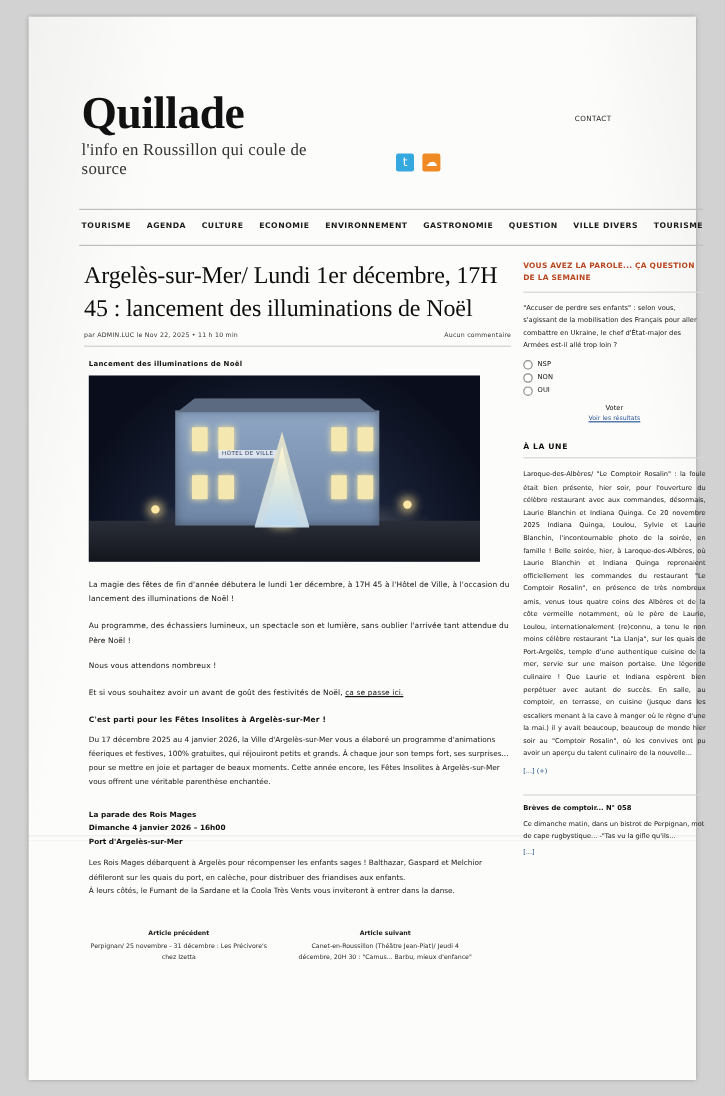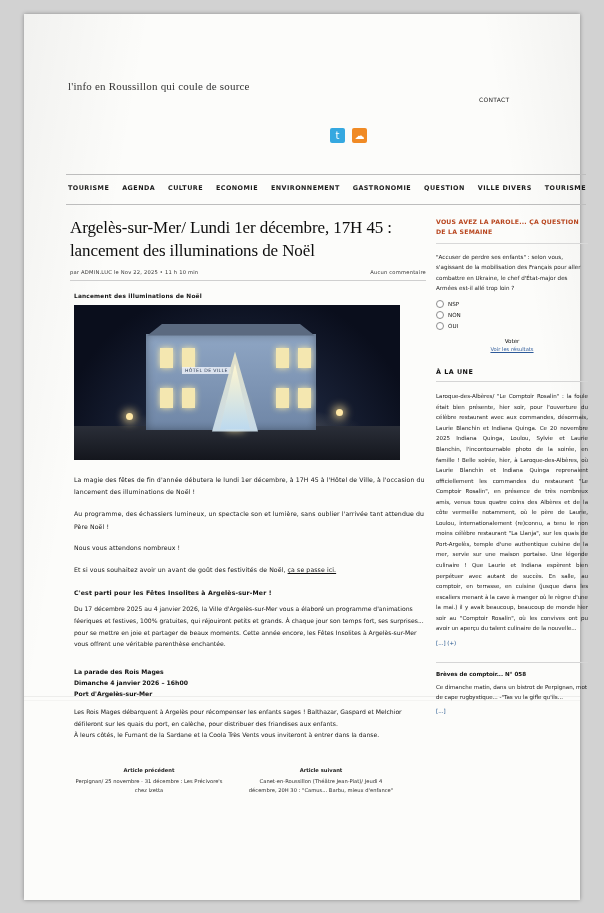--- a/index.html
+++ b/index.html
@@ -45,21 +45,21 @@
   }
   .brand {
     font-family: "Liberation Serif", serif;
     font-weight: bold;
     font-size: 38px;
     letter-spacing: -0.5px;
     color: #111;
     line-height: 1;
   }
   .brand-sub {
-    font-size: 11px;
+    font-size: 14px;
     color: #333;
     margin-top: 4px;
     letter-spacing: 0.2px;
   }
   .date-stamp {
     position: absolute;
     left: 308px;
     top: 84px;
     font-family: "DejaVu Sans", sans-serif;
     font-weight: bold;
@@ -138,21 +138,21 @@
     font-family: "Liberation Serif", serif;
     font-size: 10.5px;
     color: #1d1d1d;
     letter-spacing: 1.1px;
     margin-bottom: 13px;
   }
   .crumbs .sep { color: #9a9a9a; }
   h1.headline {
     font-family: "Liberation Serif", serif;
     font-weight: normal;
-    font-size: 17px;
+    font-size: 20px;
     line-height: 1.34;
     color: #0d0d0d;
     margin: 0 0 6px 0;
     letter-spacing: -0.1px;
   }
   .byline {
     font-family: "DejaVu Sans", sans-serif;
     font-size: 5.2px;
     color: #333;
     letter-spacing: 0.2px;
@@ -447,20 +447,21 @@
   }
 </style>
 </head>
 <body>
 
 <div class="page">
   <div class="sheet">
     <div class="paper-inner">
 
       <div class="masthead">
+        <div class="brand">Quillade</div>
         <div class="brand-sub">l'info en Roussillon qui coule de source</div>
       </div>
 
       <div class="contact-link">CONTACT</div>
 
 
       <div class="social">
         <span class="tw">t</span>
         <span class="rss">☁</span>
       </div>

